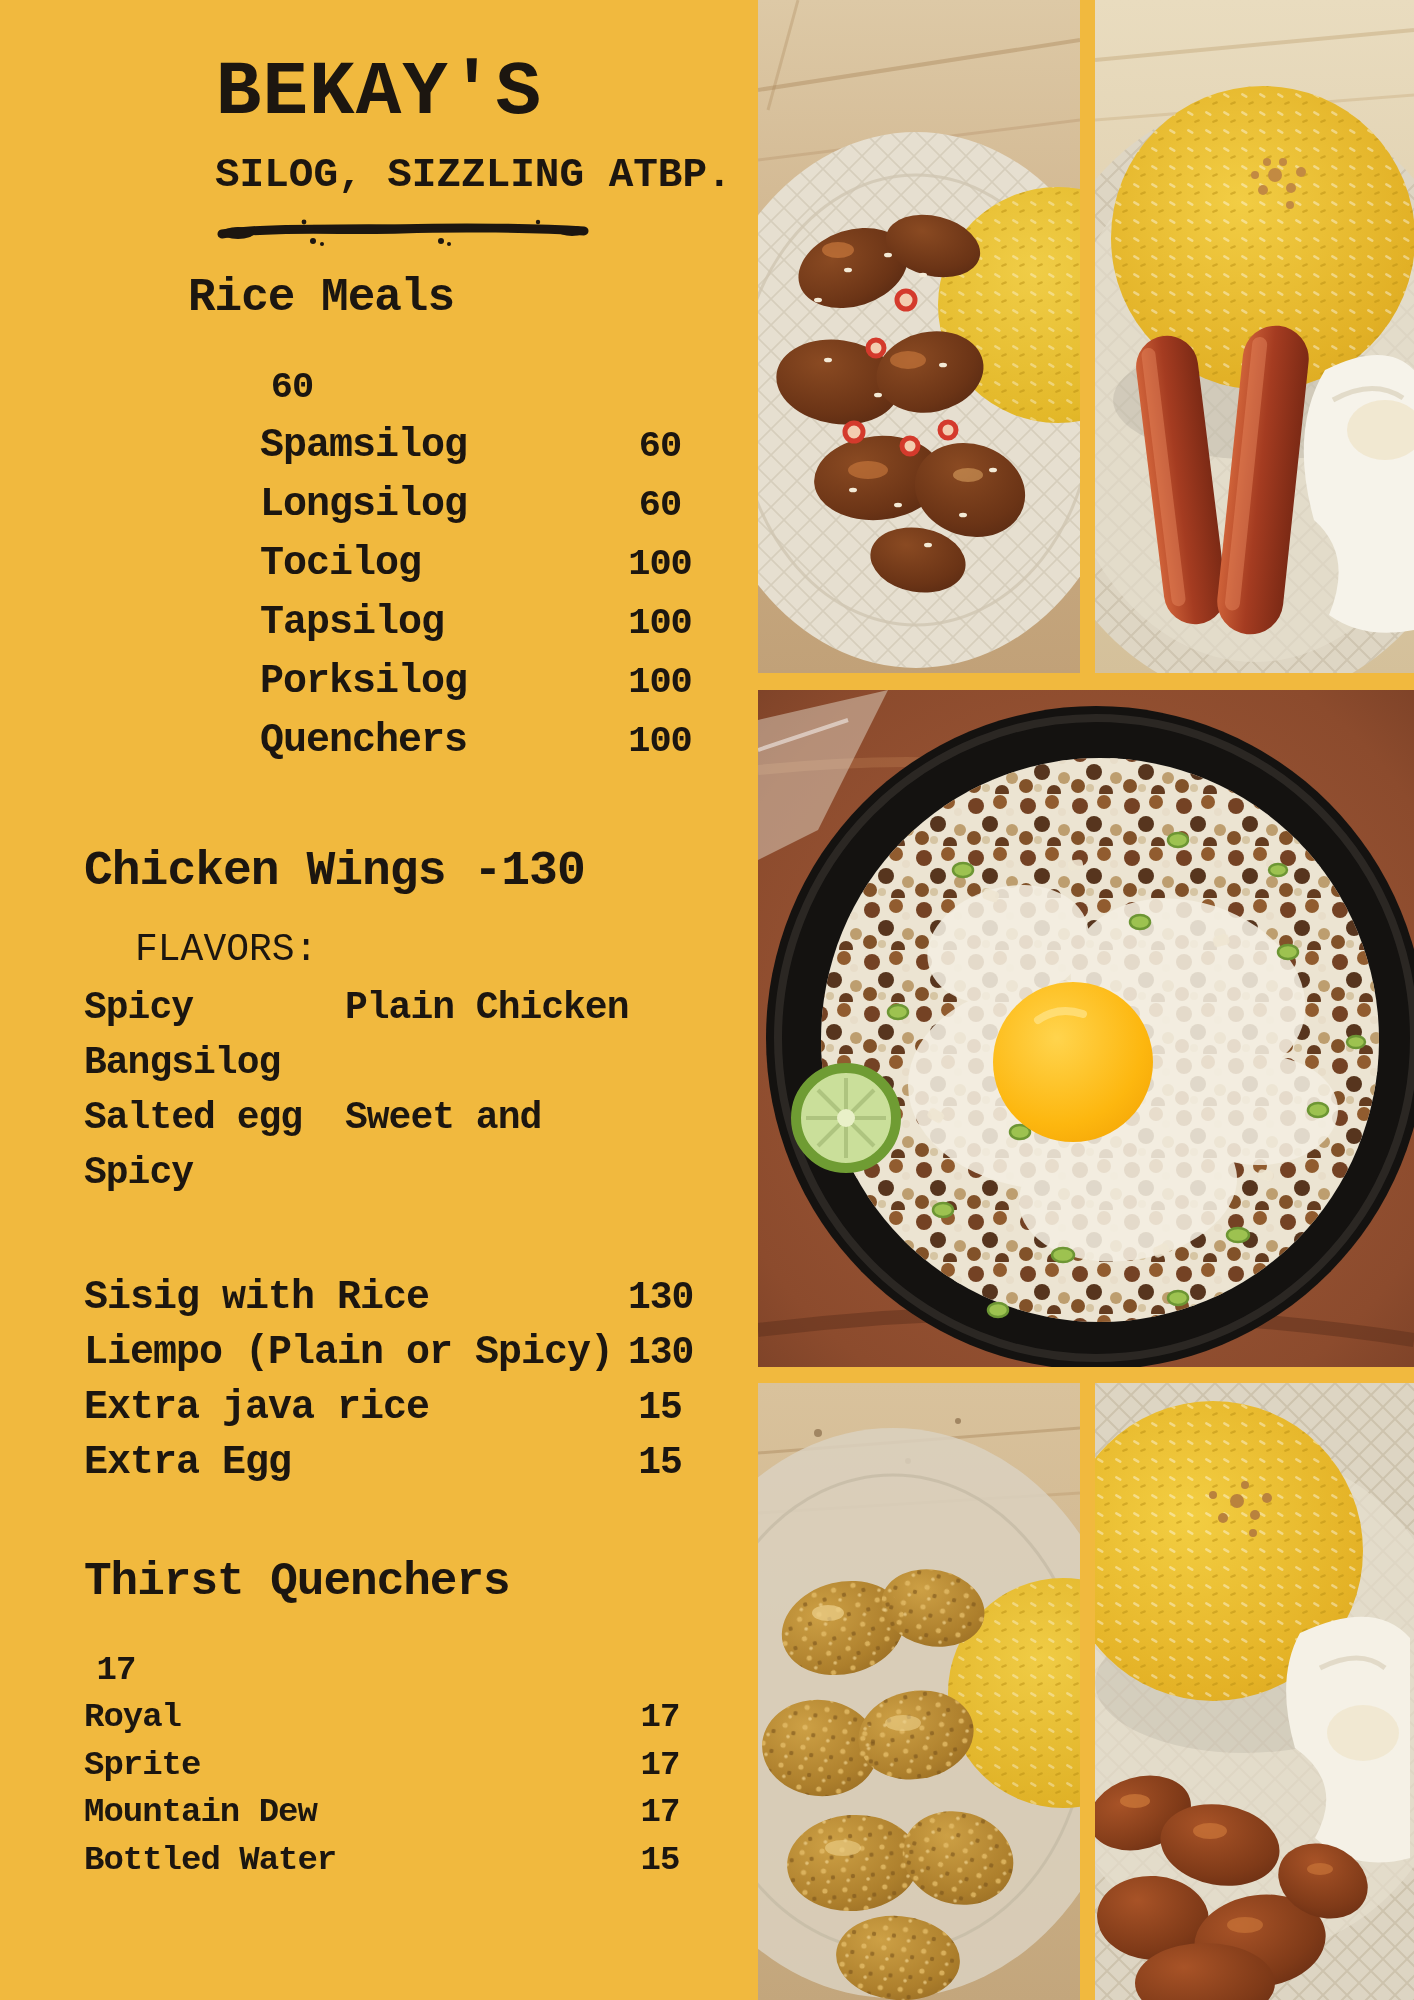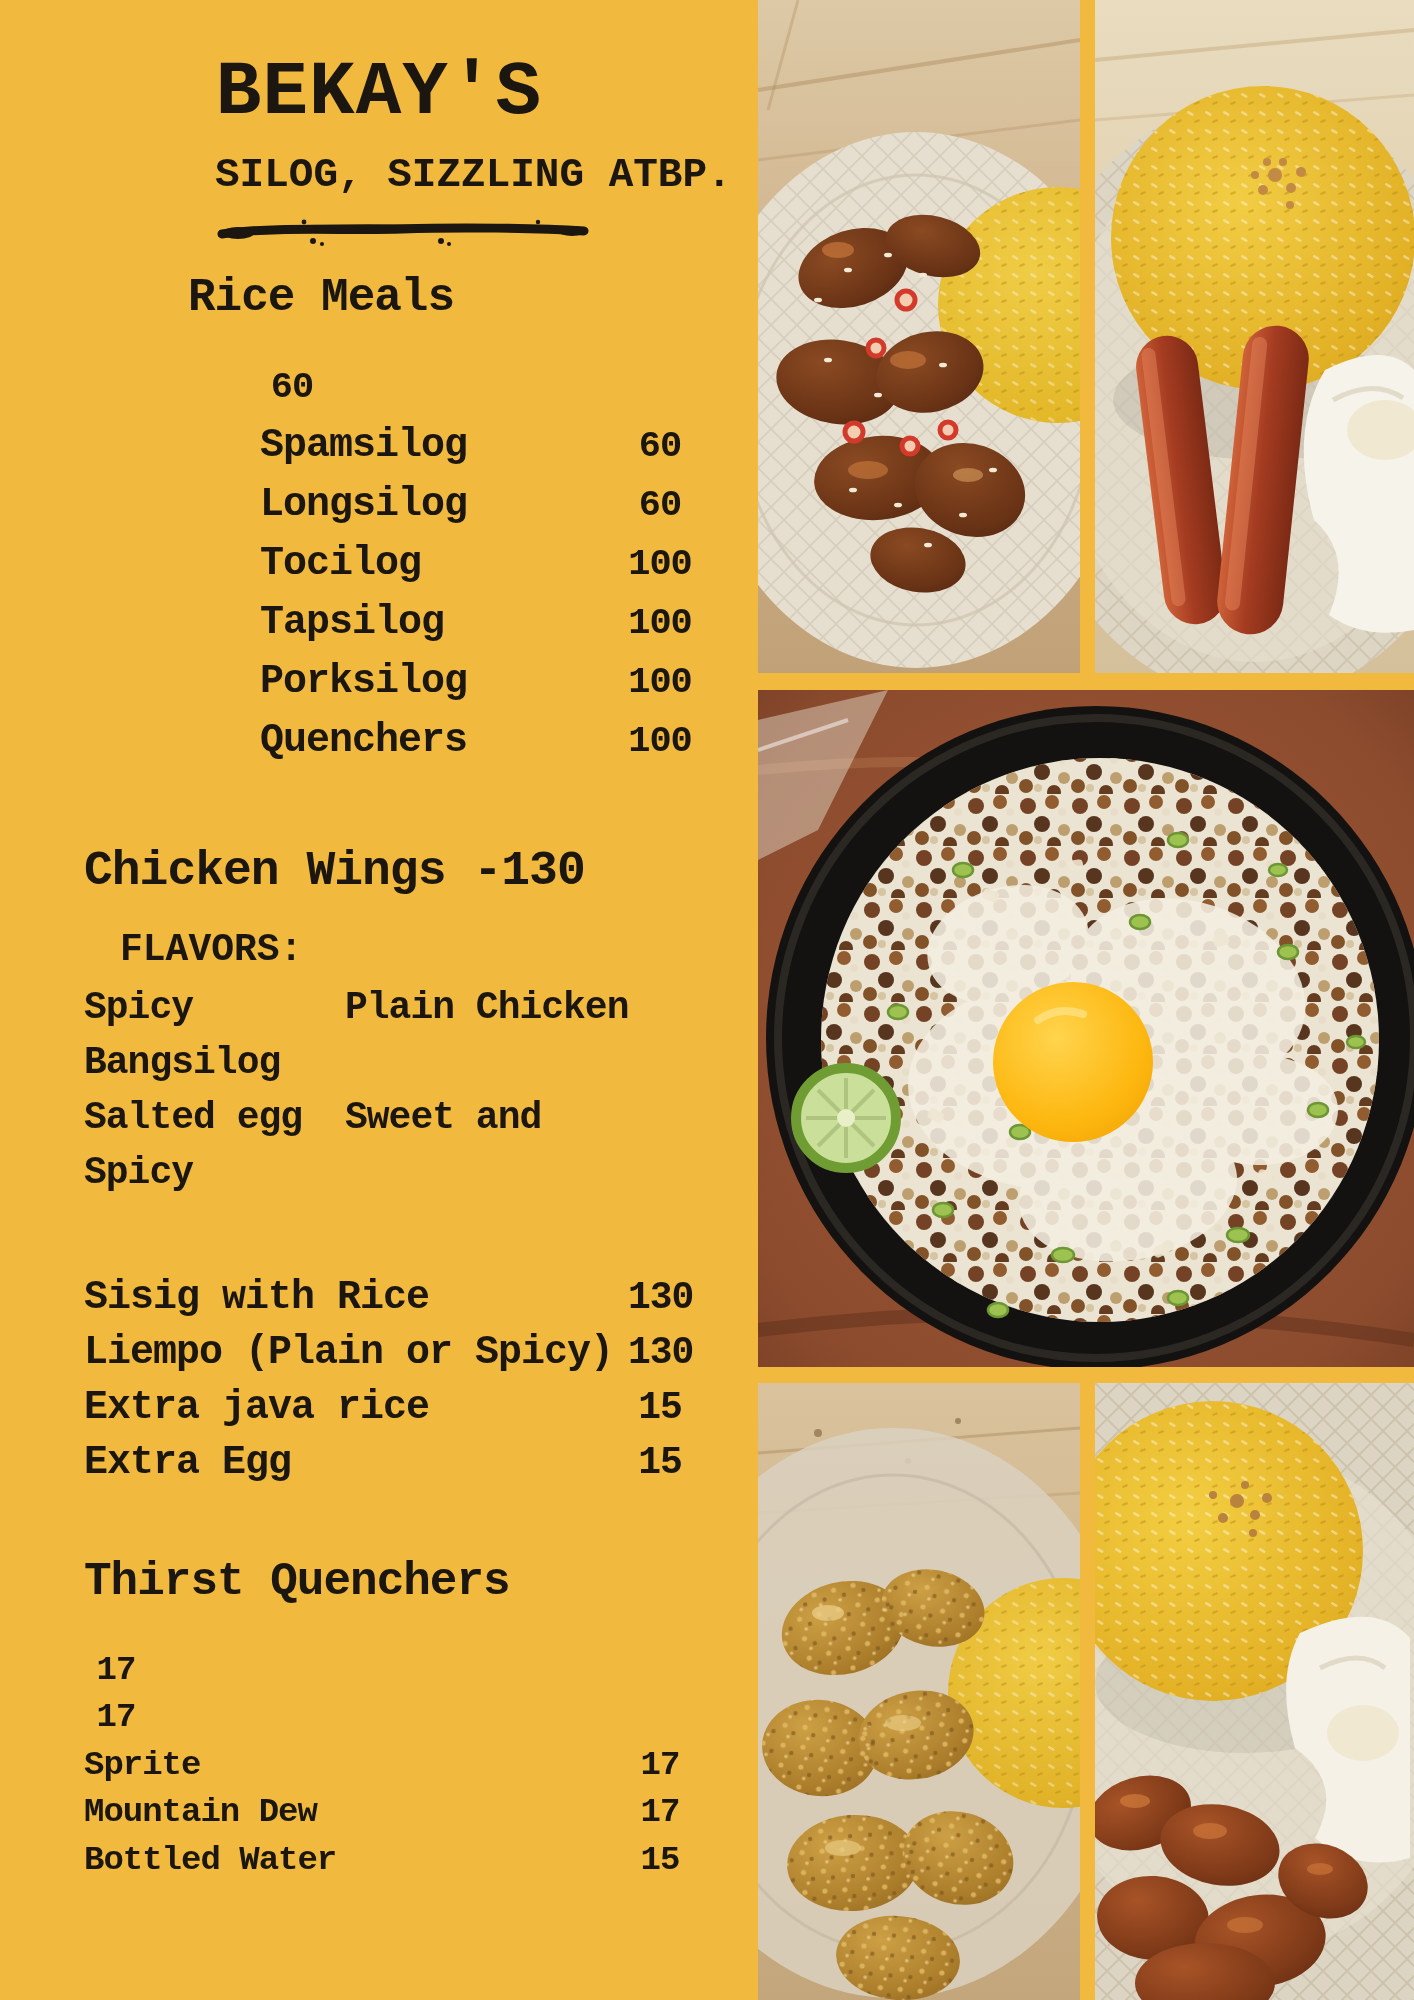--- a/index.html
+++ b/index.html
@@ -10,21 +10,21 @@
   }
   .abs{position:absolute;}
   .brand-title{left:0;top:50px;width:758px;text-align:center;font-size:76px;font-weight:700;letter-spacing:1px;white-space:nowrap;}
   .brand-tagline{left:215px;top:152px;font-size:41px;font-weight:700;letter-spacing:0;white-space:nowrap;}
   .divider{left:216px;top:216px;}
   .sec-title{font-weight:700;white-space:nowrap;letter-spacing:-1px;}
   .rice-title{left:188px;top:272px;font-size:46px;}
   .drinks-title{left:84px;top:1556px;font-size:46px;}
   .wings-title{left:84px;top:844px;font-size:48px;font-weight:700;letter-spacing:-1px;white-space:nowrap;}
   .wings-price{margin-left:28px;}
-  .flavors-label{left:120px;top:928px;font-size:38px;font-weight:700;}
+  .flavors-label{left:135px;top:928px;font-size:38px;font-weight:400;}
   .flavors-grid{left:84px;top:980px;width:600px;display:flex;flex-direction:column;letter-spacing:-1px;}
   .frow{display:flex;height:55px;align-items:center;font-size:38px;font-weight:700;}
   .fcell1{width:261px;white-space:nowrap;}
   .fcell2{flex:1;white-space:nowrap;}
   .list{display:flex;flex-direction:column;letter-spacing:-1px;}
   .list .row{display:flex;align-items:center;}
   .list .label{flex:1;white-space:nowrap;}
   .list .price{width:64px;text-align:center;white-space:nowrap;}
   .rice-list{left:260px;top:357px;width:432px;}
   .rice-list .row{height:59px;font-size:40px;font-weight:700;}
@@ -136,20 +136,21 @@
     </div>
 </div>
 
 <div class="abs sec-title drinks-title">Thirst Quenchers</div>
 
 <div class="abs list drinks-list">
   <div class="row">
       <span class="price">17</span>
     </div>
   <div class="row">
+      <span class="label">Royal</span>
       <span class="price">17</span>
     </div>
   <div class="row">
       <span class="label">Sprite</span>
       <span class="price">17</span>
     </div>
   <div class="row">
       <span class="label">Mountain Dew</span>
       <span class="price">17</span>
     </div>

